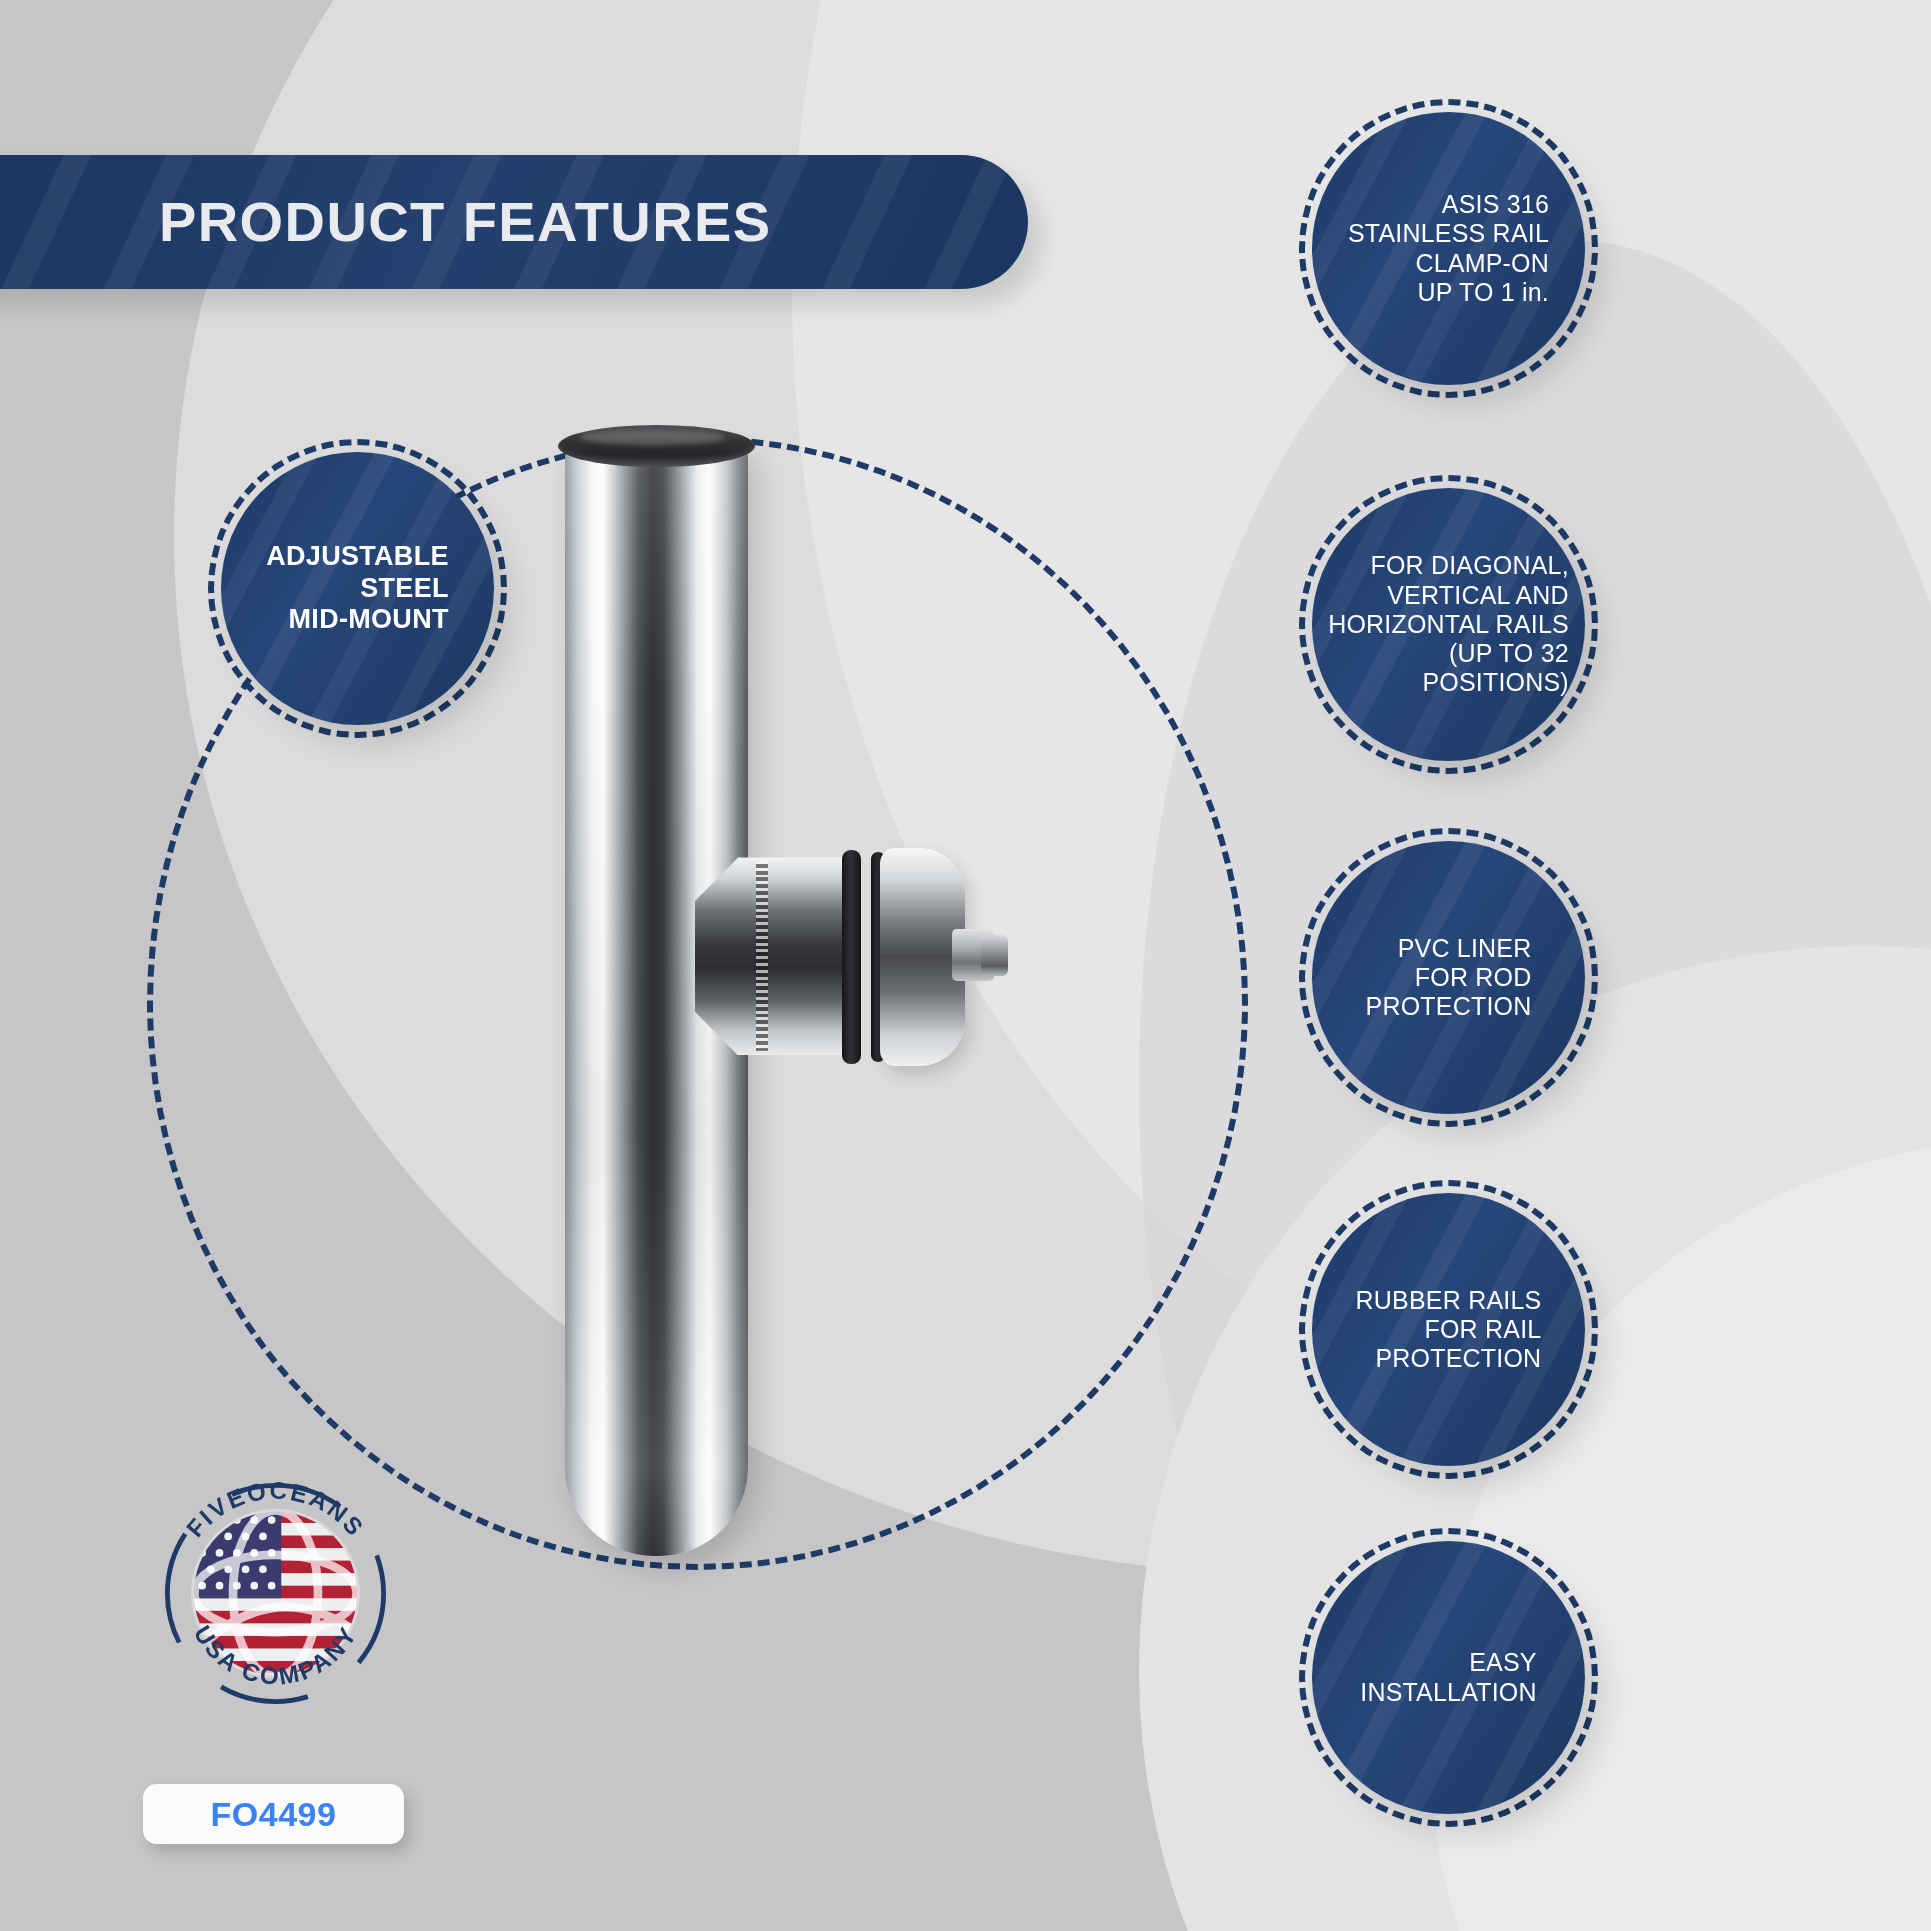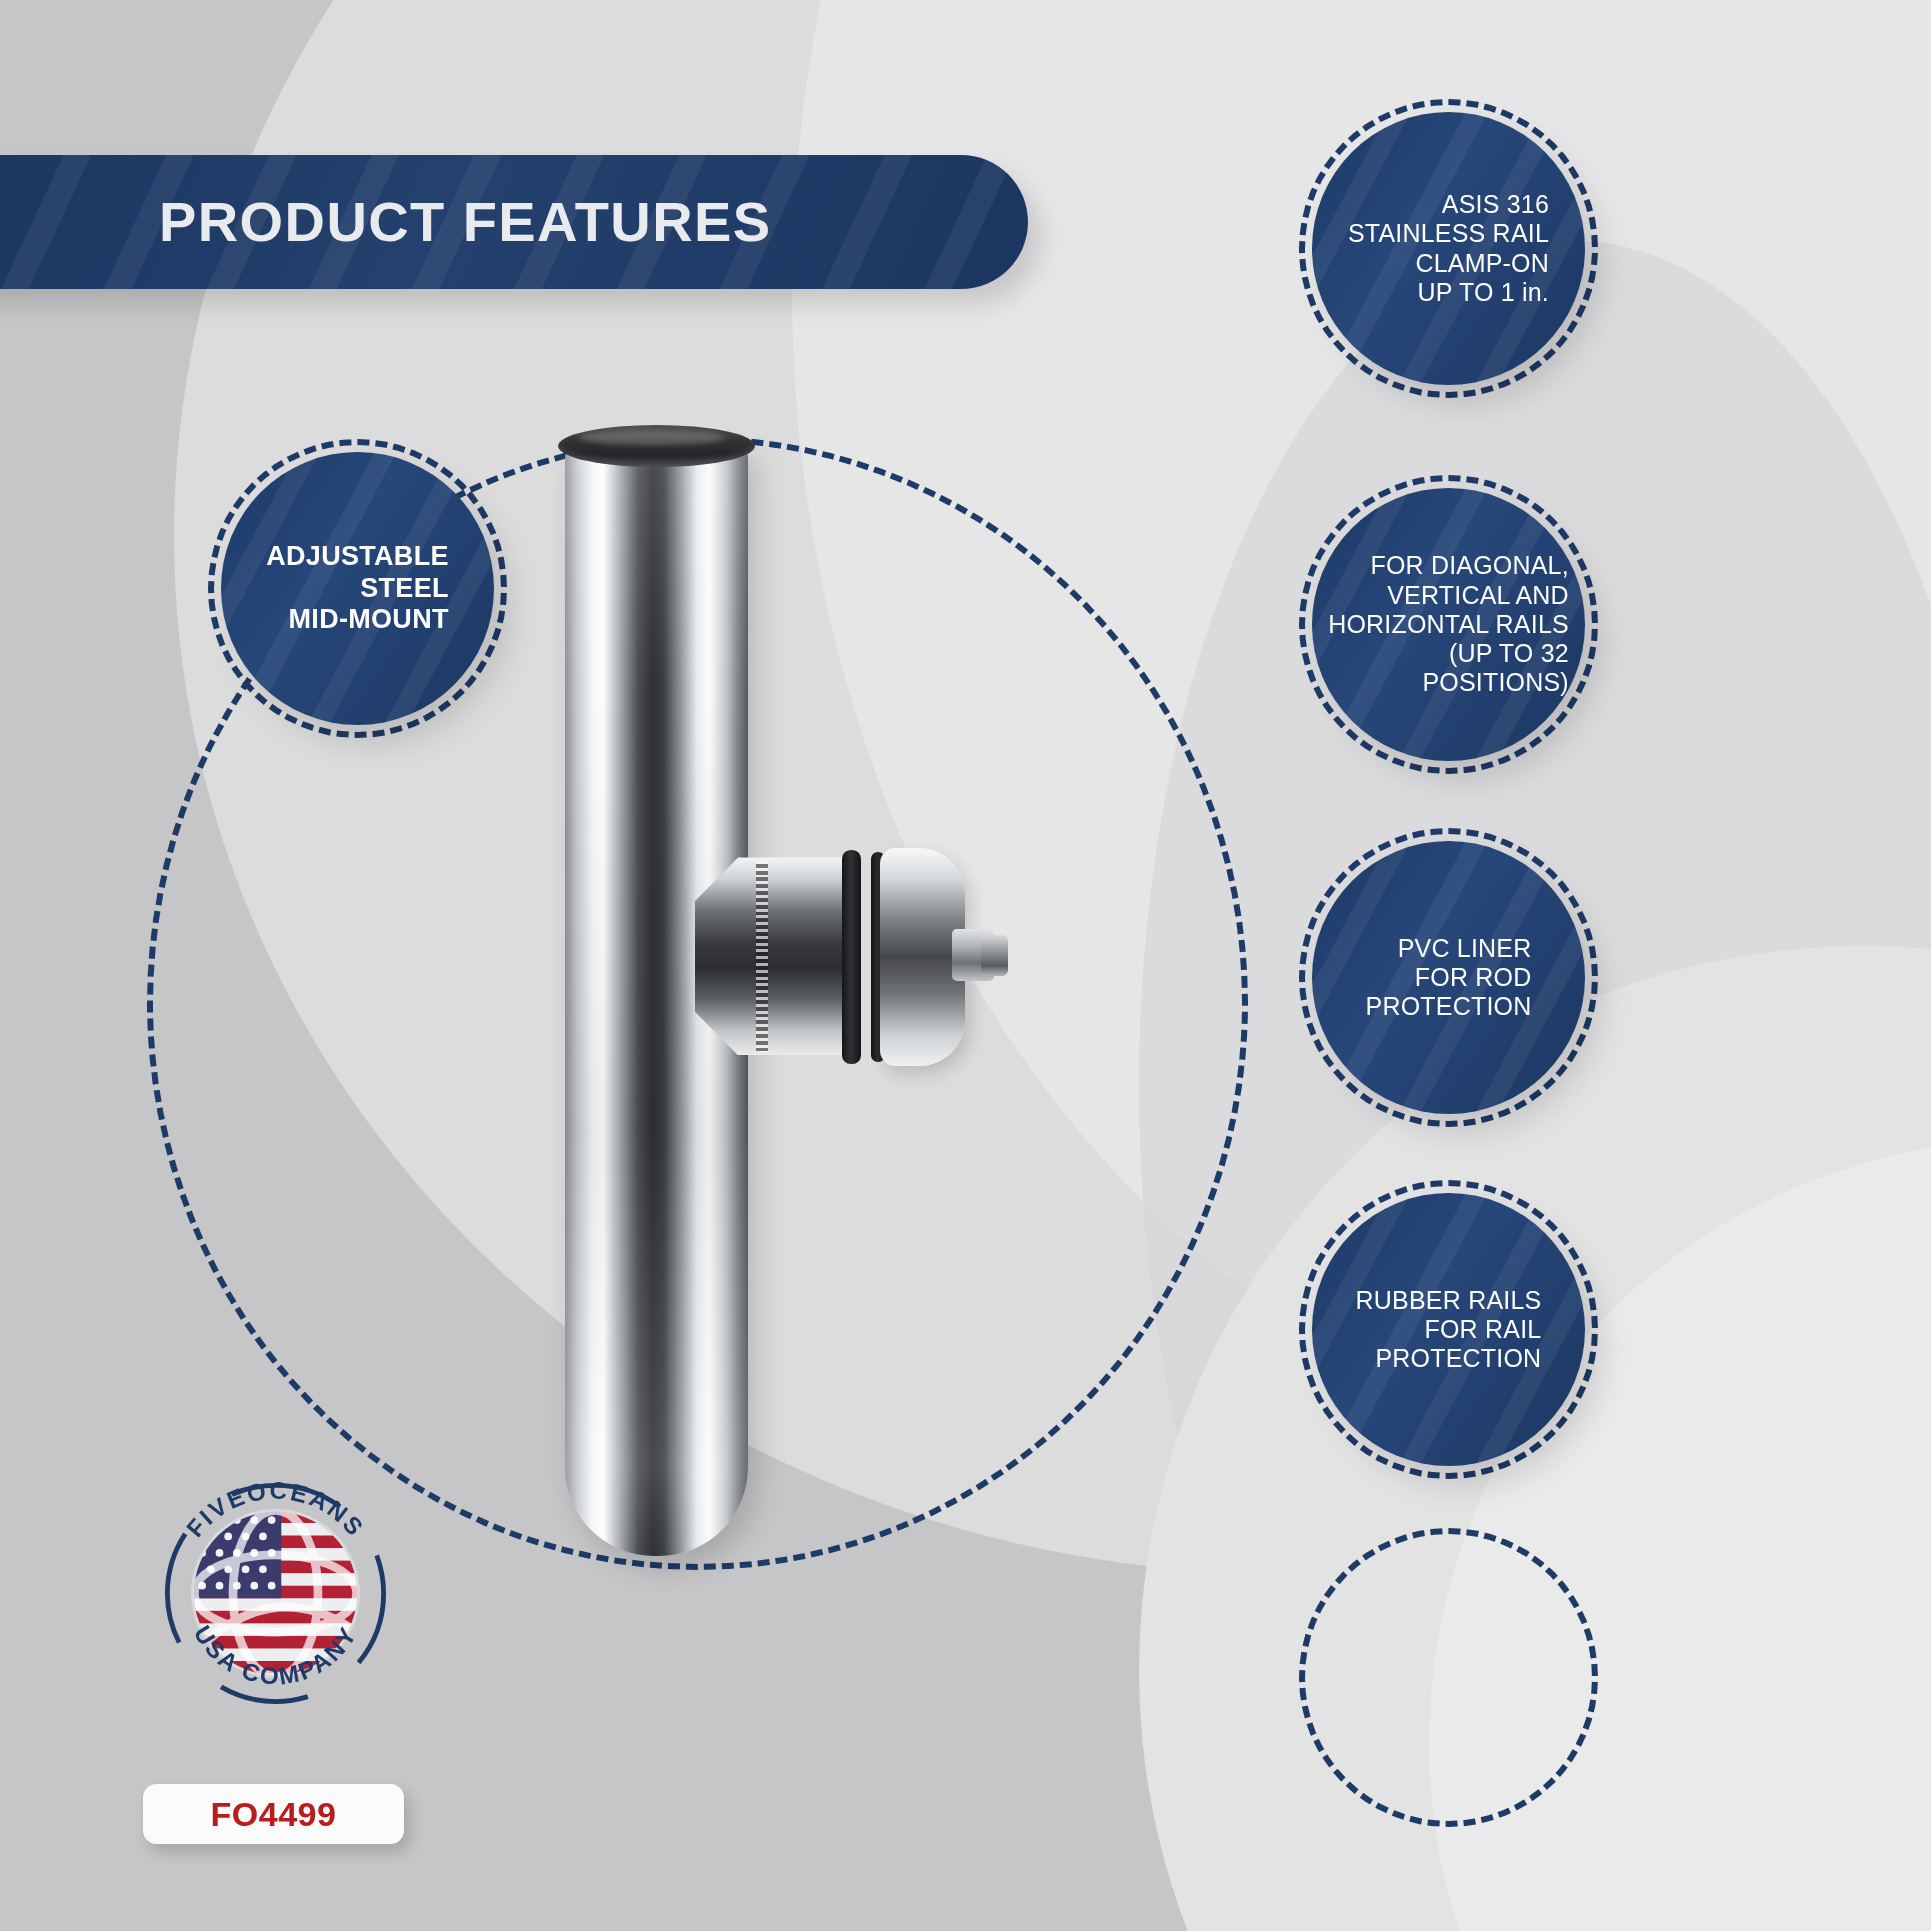--- a/index.html
+++ b/index.html
@@ -277,21 +277,21 @@
   #sku-pill{
     position:absolute;
     left:143px;top:1784px;
     width:261px;height:60px;
     border-radius:13.5px;
     background:#fbfbfc;
     box-shadow:5.8px 7.7px 15.4px rgba(0,0,0,.17);
     display:flex;align-items:center;justify-content:center;
   }
   #sku-text{
-    color:#b91c1c;
+    color:#3b82f6;
     font-size:34px;
     font-weight:700;
     letter-spacing:0.5px;
     text-align:center;
   }
 </style>
 </head>
 <body>
 
 <div id="stage">
@@ -379,20 +379,26 @@
       <div class="disc-text">
         <span>RUBBER RAILS</span><br>
         <span>FOR RAIL</span><br>
         <span>PROTECTION</span>
       </div>
     </div>
   </div>
 
   <div class="feature feature-right" id="feature-r4">
     <div class="ring"></div>
+    <div class="disc">
+      <div class="disc-text">
+        <span>EASY</span><br>
+        <span>INSTALLATION</span>
+      </div>
+    </div>
   </div>
 
   <div id="usa-badge">
     <svg width="251" height="251" viewBox="0 0 260 260">
       <defs>
         <clipPath id="globeClip">
             <circle cx="130" cy="132" r="86"></circle>
           </clipPath>
         <path id="arcTop" d="M 32 132 A 98 98 0 0 1 228 132"></path>
         <path id="arcBot" d="M 36 132 A 94 94 0 0 0 224 132"></path>

